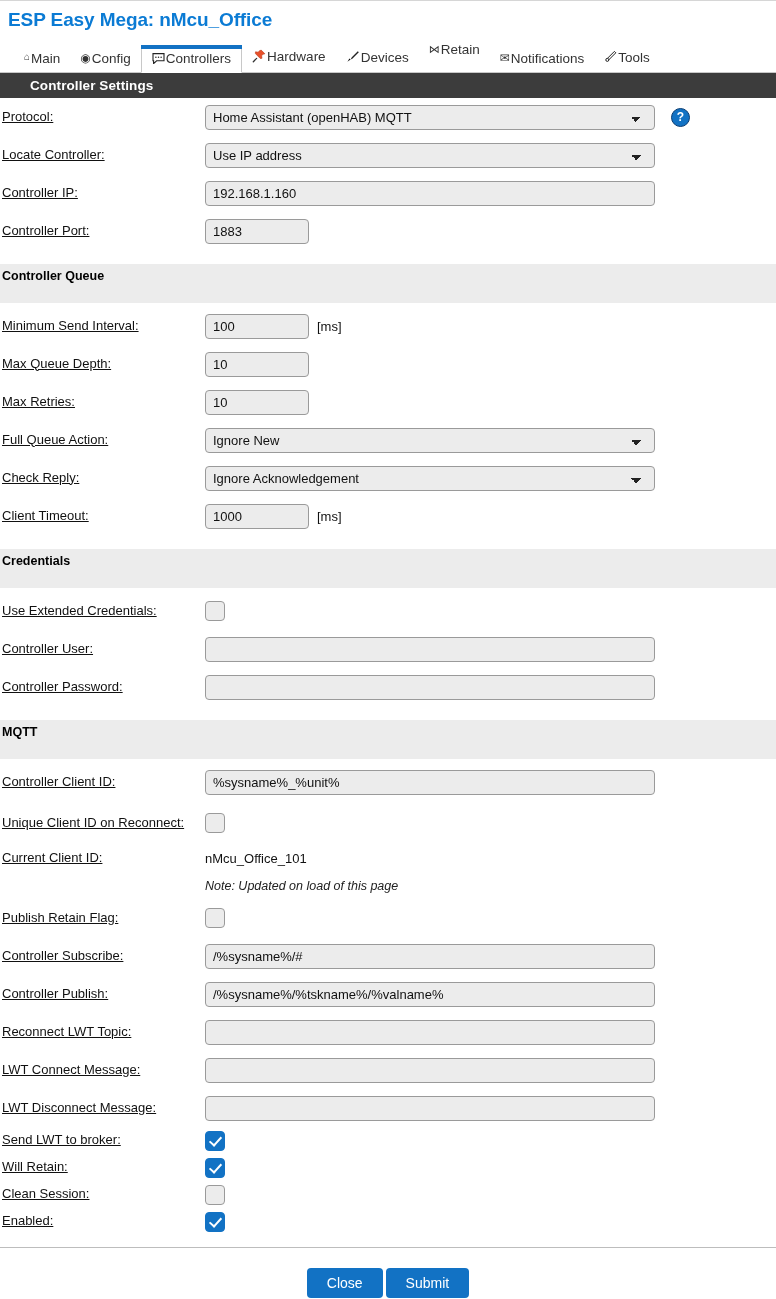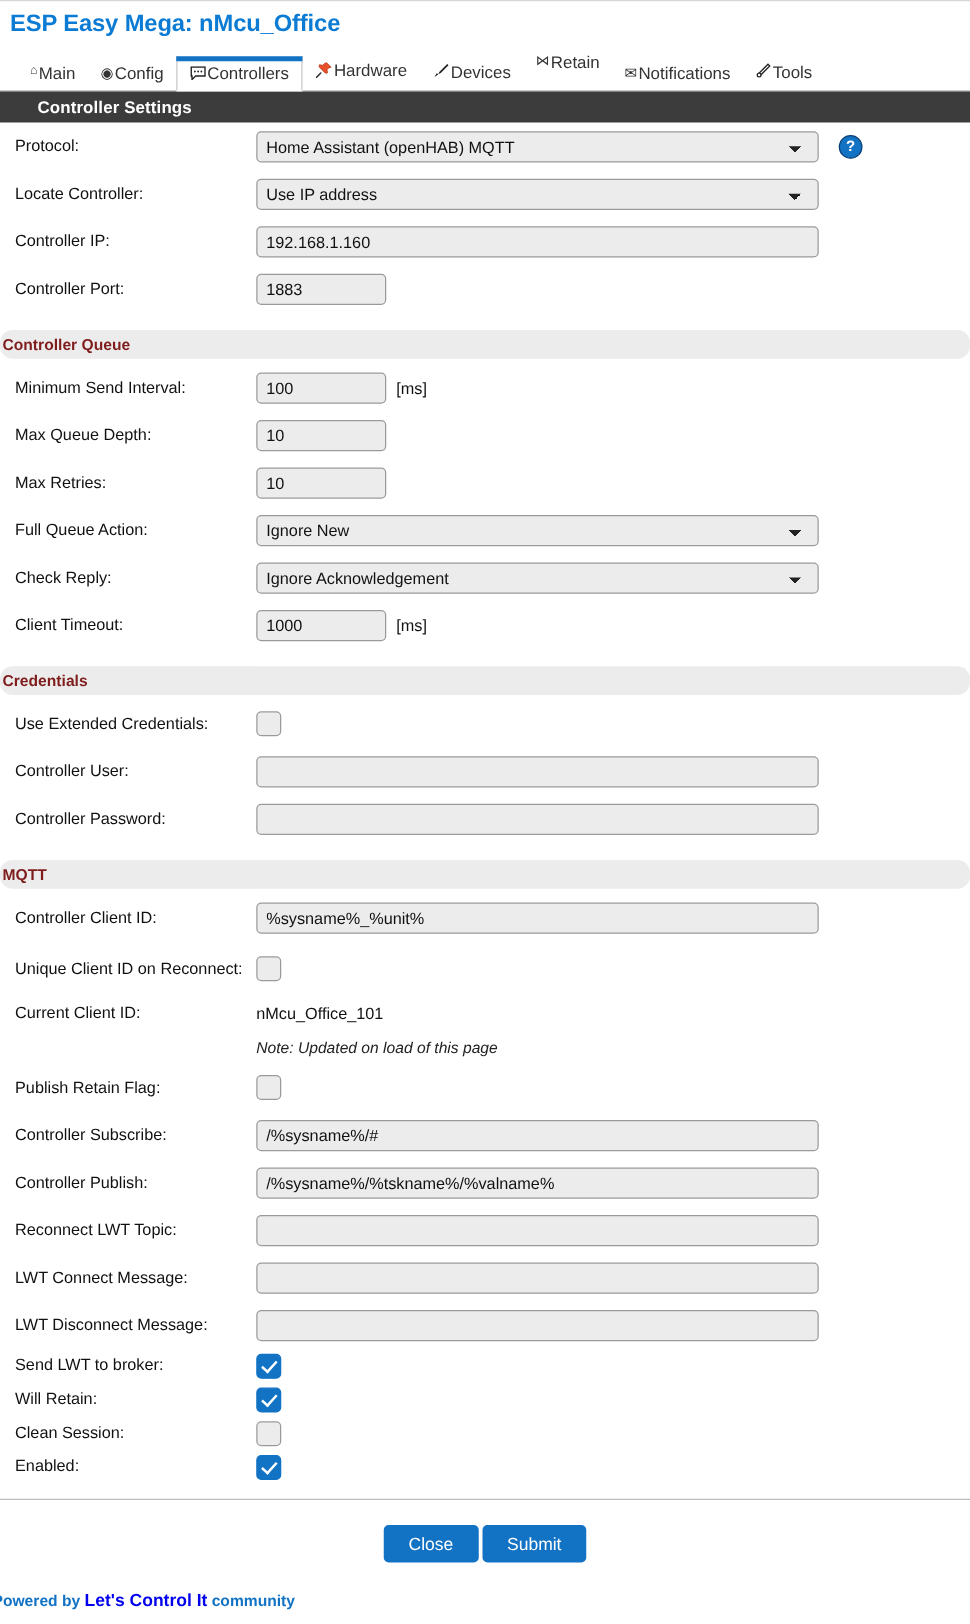--- a/index.html
+++ b/index.html
@@ -84,45 +84,45 @@
   .section-bar {
     background: #3c3c3c;
     color: #ffffff;
     font-weight: bold;
     font-size: 13.5px;
     padding: 5px 8px 5px 30px;
     letter-spacing: 0.1px;
   }
   .subsection-bar {
     background: #ececec;
-    color: #7f1d1d;
+    color: #000000;
     font-weight: bold;
     font-size: 12.5px;
-    padding: 5px 8px 4px 2px;
+    padding: 5px 8px 20px 2px;
     margin-top: 14px;
     margin-bottom: 4px;
-    border-radius: 10px;
   }
 
   
   .form { padding: 0; }
   .row {
     display: flex;
     align-items: center;
     min-height: 38px;
   }
   .row.tall { min-height: 44px; align-items: center; }
   .row.compact { min-height: 27px; }
   .label {
     width: 205px;
     flex: 0 0 205px;
-    padding-left: 12px;
+    padding-left: 2px;
     font-size: 13px;
     color: #111;
     line-height: 1.15;
+    text-decoration: underline;
   }
   .field { flex: 1; display: flex; align-items: center; gap: 8px; }
 
   input[type="text"], select {
     font-family: "Liberation Sans", sans-serif;
     font-size: 13px;
     color: #111;
     background: #ececec;
     border: 1px solid #9a9a9a;
     border-radius: 4px;

